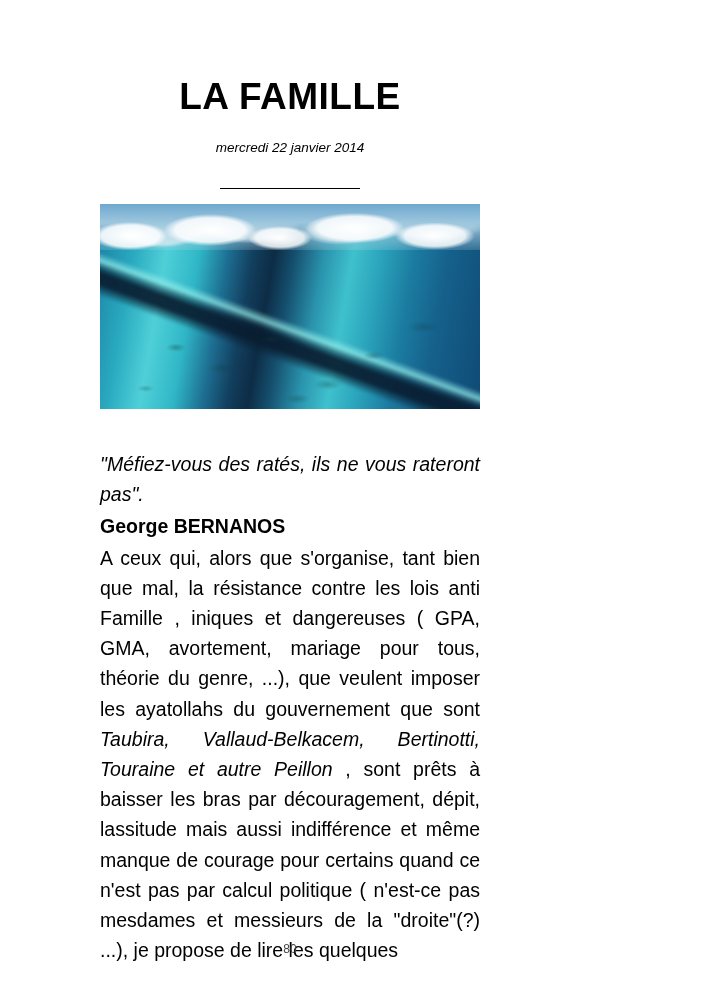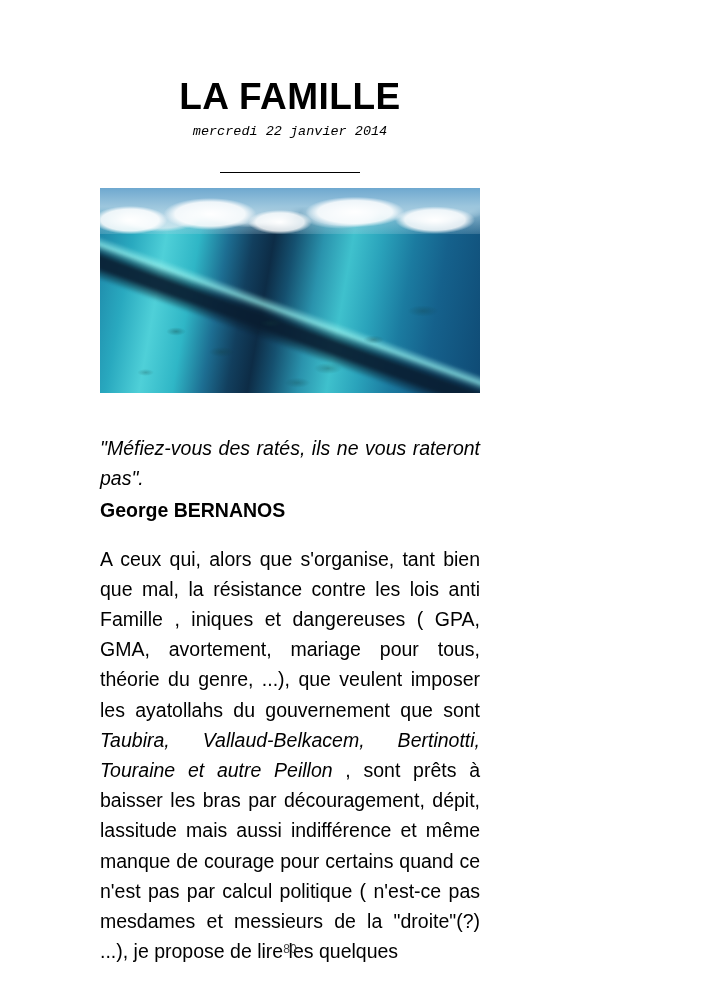--- a/index.html
+++ b/index.html
@@ -29,23 +29,23 @@
     letter-spacing: 0.5px;
     margin: 0;
     padding-top: 78px;
     line-height: 1.05;
     font-family: "Liberation Sans", sans-serif;
   }
   .subtitle {
     text-align: center;
     font-size: 13.5px;
     font-style: italic;
-    margin: 0;
+    margin: 16px;
     padding-top: 7px;
-    font-family: Liberation Mono, monospace;
+    font-family: Liberation Sans, sans-serif;
   }
   .rule-wrap {
     text-align: center;
     margin-top: 23px;
     height: 14px;
   }
   .rule {
     display: inline-block;
     width: 140px;
     border-bottom: 1.5px solid #000;
@@ -152,21 +152,21 @@
     text-align: justify;
     font-family: "Liberation Sans", sans-serif;
   }
   .quote {
     font-style: italic;
     margin: 0 0 2px 0;
     text-align: justify;
   }
   .attribution {
     font-weight: bold;
-    margin: 0 0 18px 0;
+    margin: 0 0 1px 0;
     text-align: left;
   }
   .para {
     margin: 0;
     text-align: justify;
   }
   .b { font-weight: normal; }
   .i { font-style: italic; }
   .page-number {
     position: absolute;

